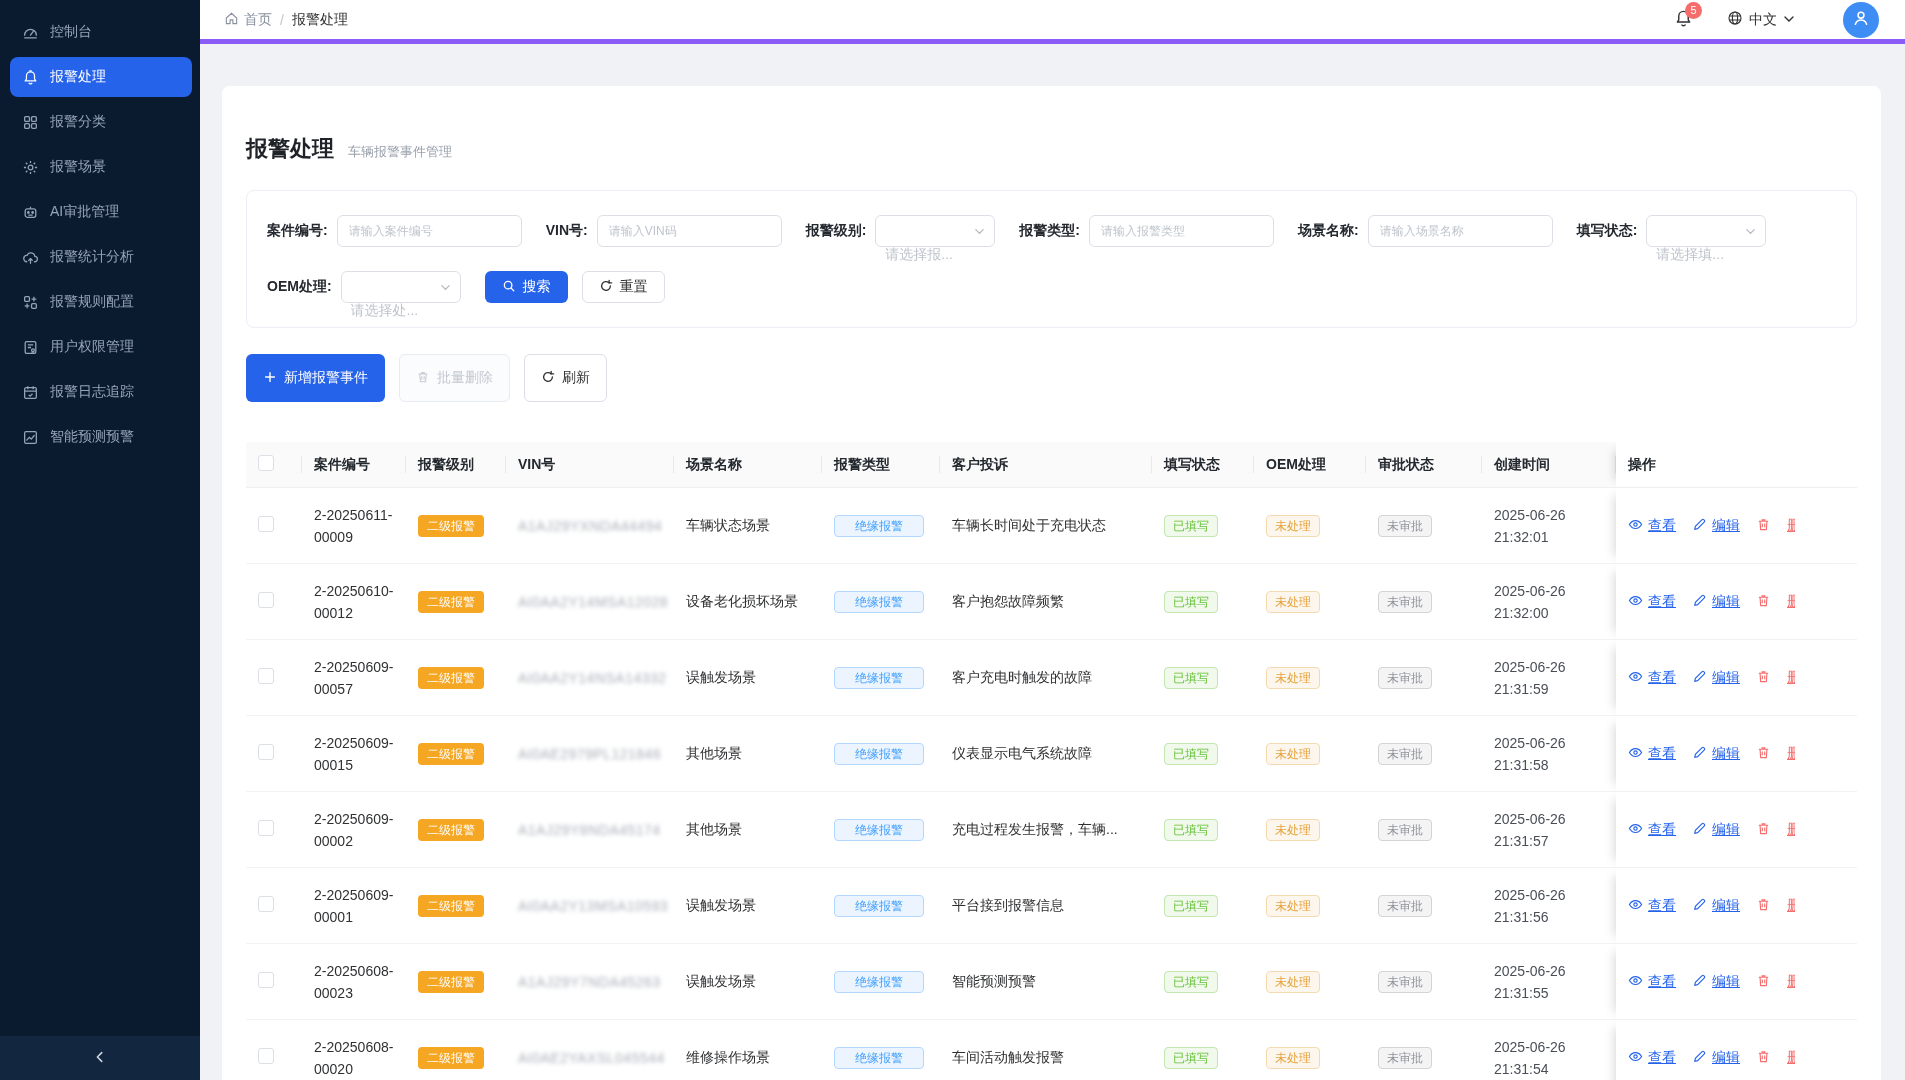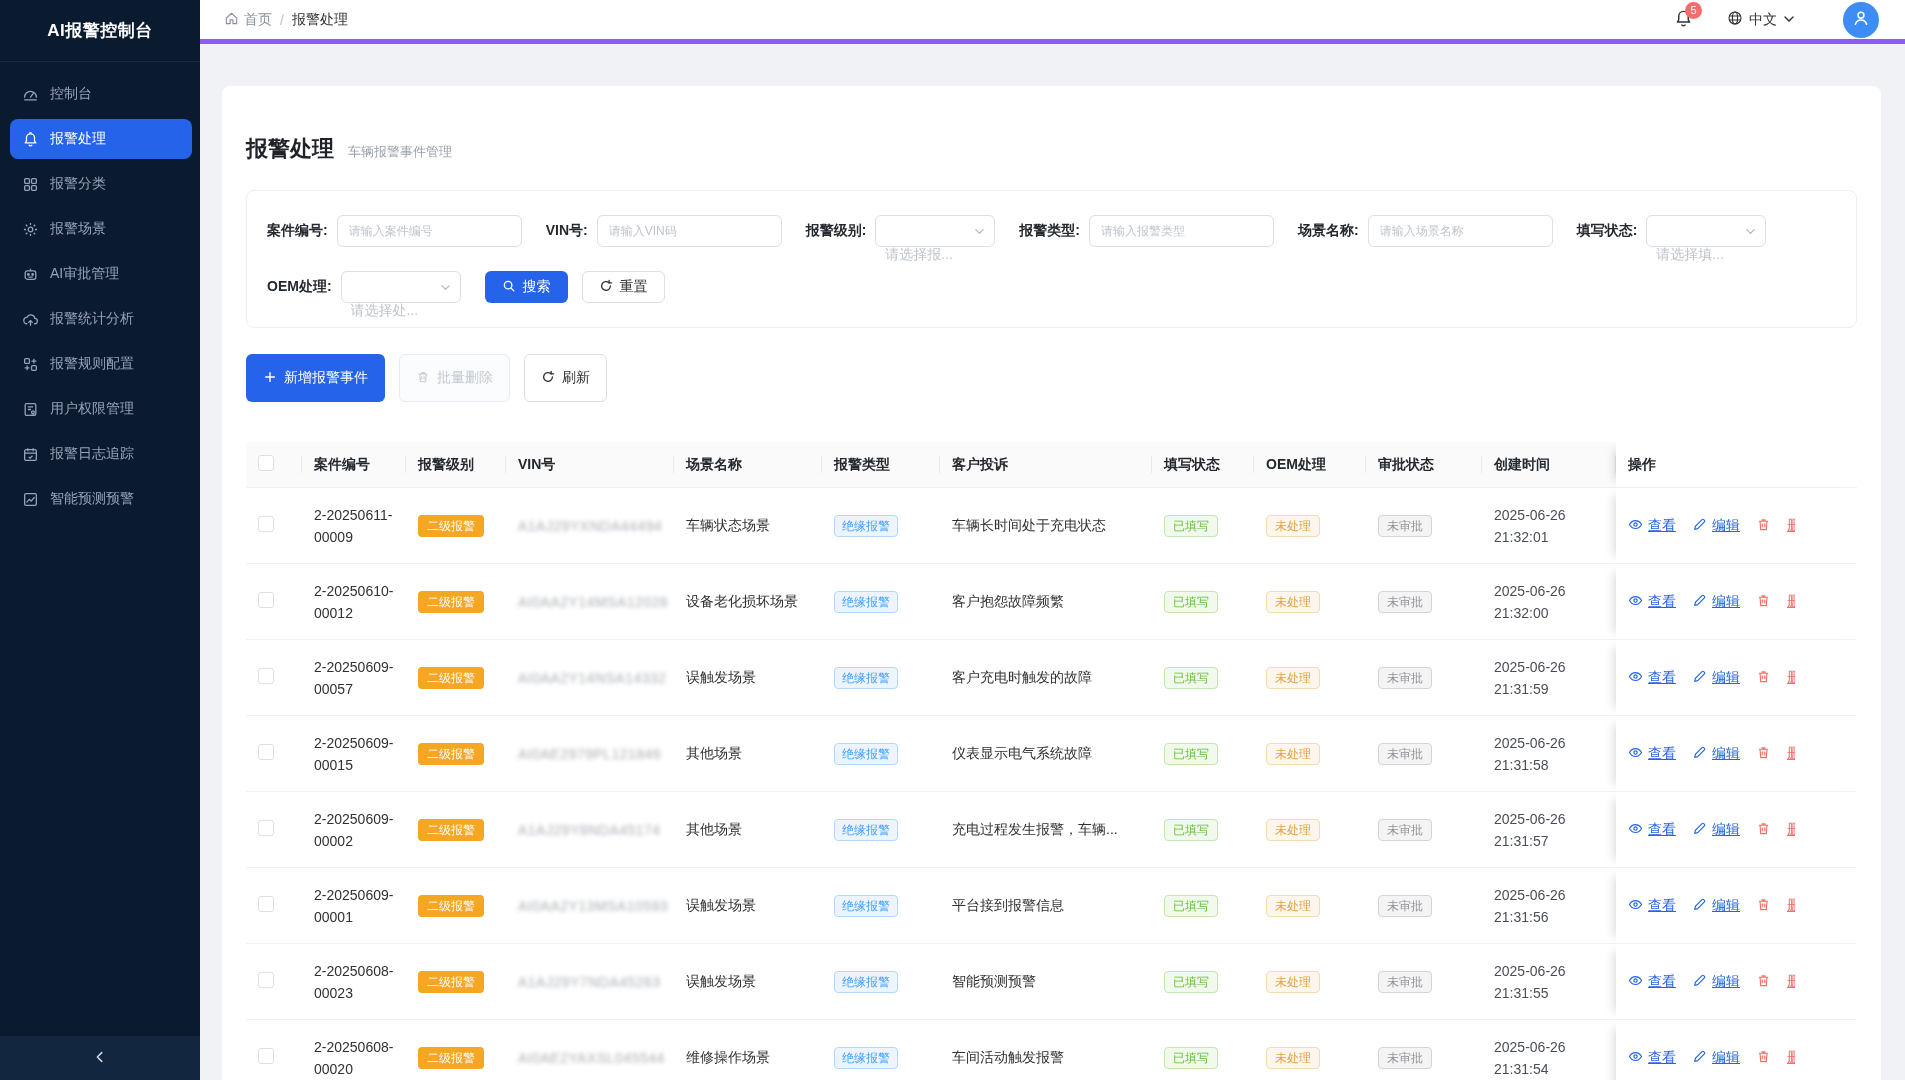--- a/index.html
+++ b/index.html
@@ -80,41 +80,40 @@
   th:not(:last-child):after { content:""; position:absolute; right:0; top:14px; bottom:14px; width:1px; background:#e9e9eb; }
   td { height:76px; padding:8px 12px; border-bottom:1px solid #f2f3f5; vertical-align:middle; color:#303133; }
   .sticky-col { position:sticky; right:0; background:#fff; box-shadow:-10px 0 10px -8px rgba(0,0,0,.15); }
   th.sticky-col { background:#fff; }
   th.sticky-col:after { display:none; }
   .checkbox { width:16px; height:16px; border:1px solid #dcdfe6; border-radius:3px; background:#fff; display:inline-block; cursor:pointer; }
   .case-id { line-height:22px; word-break:break-all; display:inline-block; max-width:92px; }
   .vin { color:#a8adb5; filter:blur(2px); letter-spacing:.5px; white-space:nowrap; }
   .badge { display:inline-block; font-size:12px; line-height:1; padding:5px 8px; border-radius:4px; white-space:nowrap; }
   .badge.level { background:#f5a623; color:#fff; padding:5px 9px; }
-  .badge.type { background:#ecf5ff; border:1px solid #b3d8ff; color:#409eff; padding:4px 7px; }
+  .badge.type { background:#ecf5ff; border:1px solid #b3d8ff; color:#409eff; padding:4px 20px; }
   .badge.st-fill { background:#f0f9eb; border:1px solid #c2e7b0; color:#67c23a; padding:4px 8px; }
   .badge.st-oem { background:#fdf6ec; border:1px solid #f5dab1; color:#e6a23c; padding:4px 8px; }
   .badge.st-approve { background:#f4f4f5; border:1px solid #d3d4d6; color:#909399; padding:4px 8px; }
   .complaint { line-height:21px; display:block; overflow:hidden; white-space:nowrap; text-overflow:ellipsis; }
   .dt { display:flex; flex-direction:column; line-height:22px; color:#4a4f57; }
   .actions { display:flex; align-items:center; gap:16px; overflow:hidden; white-space:nowrap; }
   .act { display:inline-flex; align-items:center; gap:5px; cursor:pointer; color:#2563eb; }
   .act .lbl { text-decoration:underline; }
   .act svg { width:15px; height:15px; }
   .act-del { color:#f56c6c; display:inline-flex; cursor:pointer; }
   .act-del svg { width:15px; height:15px; }
   .del-clip { display:inline-block; width:8px; overflow:hidden; color:#f56c6c; text-decoration:underline; cursor:pointer; }
 </style>
 </head>
 <body>
 
 <div class="layout">
 
   <aside class="sidebar">
-    <div class="logo">AI报警控制台</div>
     <nav class="menu">
   <div class="menu-item">
     <span class="mi-icon">
             <svg viewBox="0 0 16 16" fill="none" stroke="currentColor" stroke-width="1.2" stroke-linecap="round">
               <path d="M2.5 10.5a5.5 5.5 0 1 1 11 0"></path>
               <path d="M8 10.5 10.6 7"></path>
               <path d="M2.5 13h11"></path>
             </svg>
           </span>
     <span class="mi-label">控制台</span>

